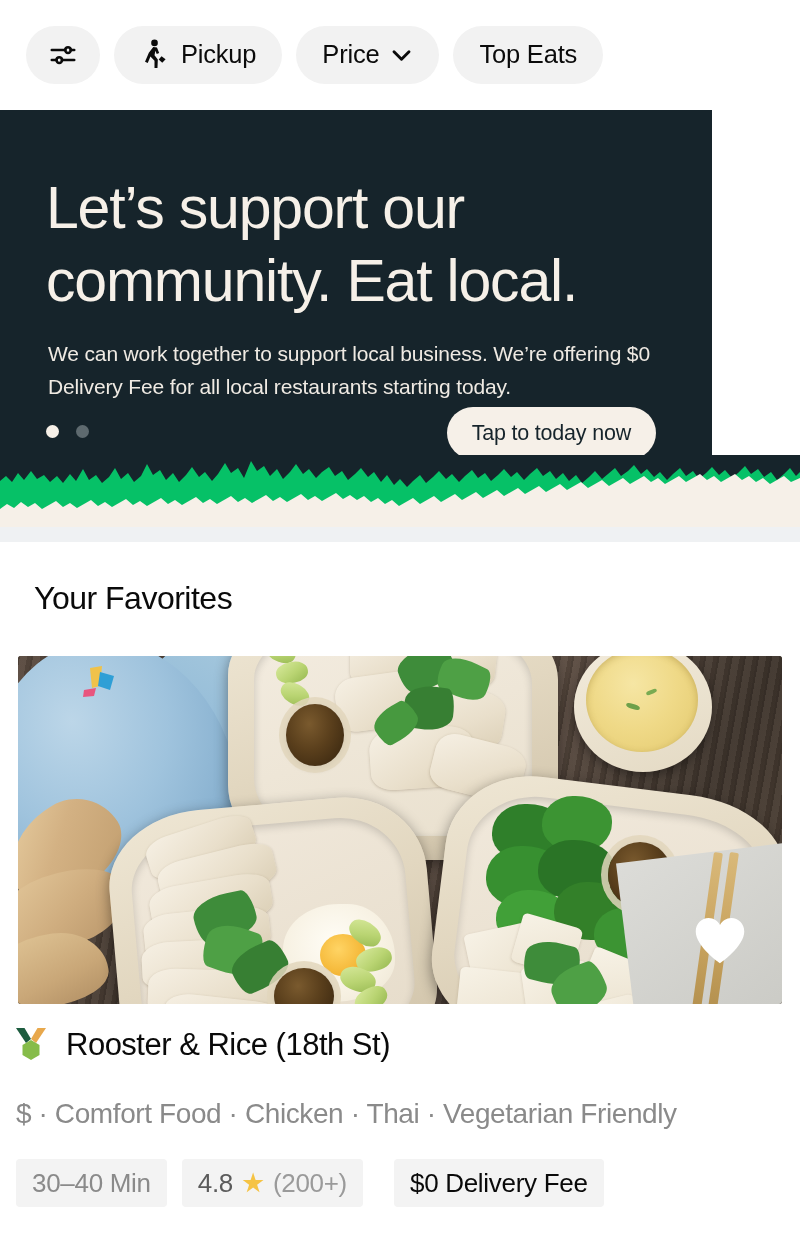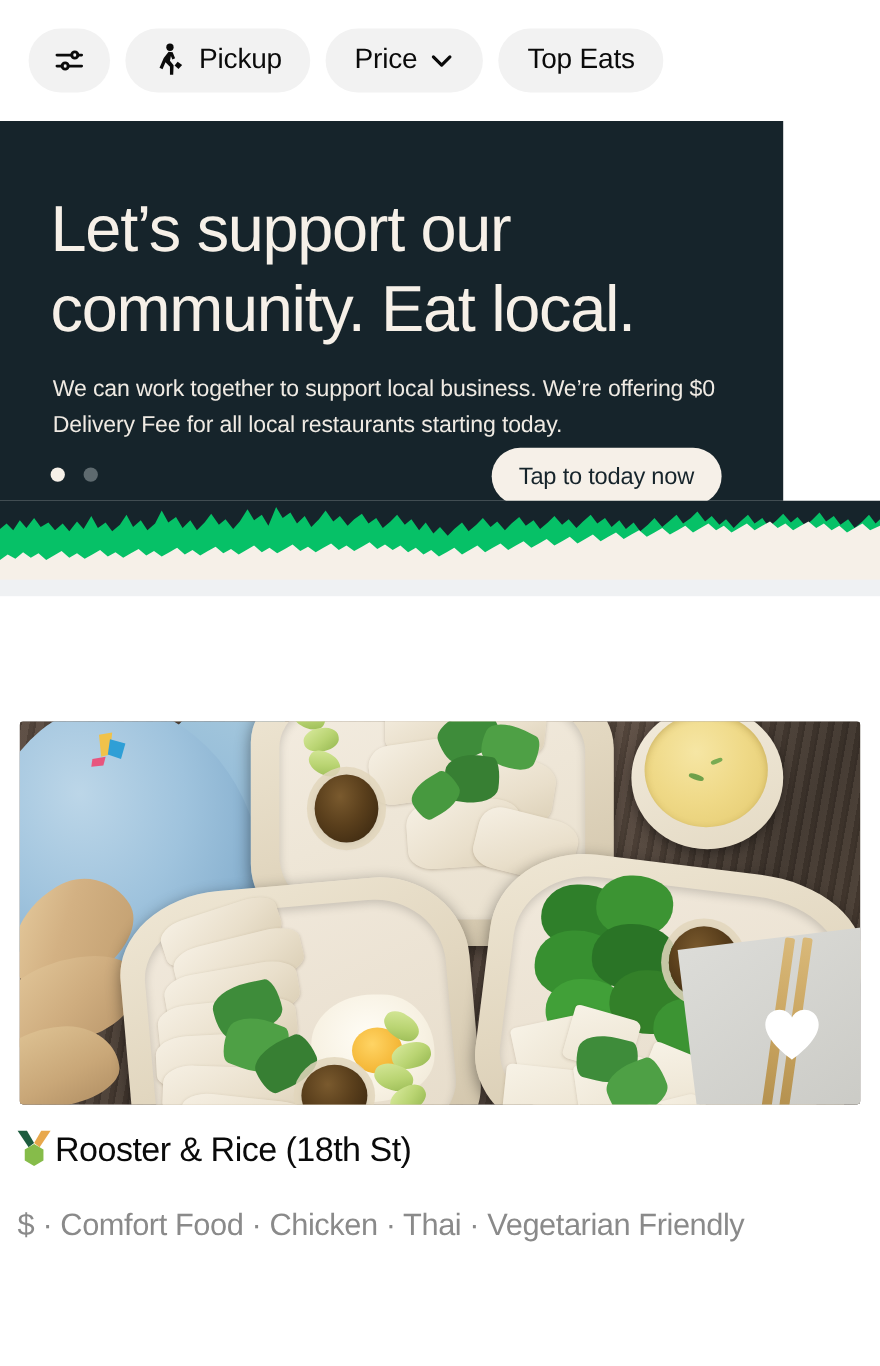--- a/index.html
+++ b/index.html
@@ -214,21 +214,21 @@
     border-radius: 2px;
     transform-origin: top left;
   }
 
   .heart {
     position: absolute; right: 34px; top: 258px;
     width: 56px; height: 52px;
   }
 
   
-  .name-row { position: absolute; left: 14px; top: 1026px; display:flex; align-items:center; gap: 2px; }
+  .name-row { position: absolute; left: 14px; top: 1026px; display:flex; align-items:center; gap: 18px; }
   .medal { width: 34px; height: 38px; display:block; }
   .rest-name { font-size: 31px; color: #0a0a0a; letter-spacing: -0.5px; }
 
   .tags {
     position: absolute; left: 16px; top: 1098px;
     font-size: 28px; color: #8a8a8a; letter-spacing: -0.4px; white-space: nowrap;
   }
 
   .meta { position: absolute; left: 16px; top: 1159px; display: flex; align-items: center; gap: 15px; }
   .meta-chip {
@@ -305,20 +305,21 @@
       <rect x="0" y="0" width="800" height="90" fill="#ffffff"></rect>
       <rect x="0" y="0" width="800" height="44" fill="#16242b"></rect>
 
       <path fill="#06c167" d="M0,26 L6,21 L12,27 L18,18 L24,25 L31,16 L37,24 L44,20 L50,27 L57,21 L63,28 L70,19 L76,26 L83,14 L89,25 L96,20 L102,28 L109,22 L115,13 L121,24 L128,18 L134,27 L141,21 L147,9 L153,20 L160,15 L166,25 L173,18 L179,27 L186,20 L192,12 L199,22 L205,17 L212,26 L218,19 L225,8 L231,18 L238,13 L244,23 L251,6 L257,16 L264,11 L270,21 L277,14 L283,24 L290,17 L296,9 L303,19 L309,14 L316,23 L322,17 L329,12 L335,21 L342,16 L348,25 L355,19 L361,13 L368,22 L374,17 L381,27 L387,20 L394,30 L400,24 L407,32 L413,26 L420,20 L426,28 L433,22 L439,16 L446,24 L452,19 L459,27 L465,21 L472,15 L478,23 L485,18 L491,26 L498,20 L504,14 L511,22 L517,17 L524,25 L530,19 L537,13 L543,21 L550,16 L556,24 L563,18 L569,26 L576,20 L582,28 L589,22 L595,16 L602,24 L608,19 L615,13 L621,21 L628,16 L634,10 L641,19 L647,14 L654,22 L660,17 L667,25 L673,19 L680,13 L686,21 L693,16 L699,24 L706,18 L712,12 L719,20 L725,15 L732,23 L738,18 L745,11 L751,19 L758,14 L764,22 L771,17 L777,25 L784,19 L790,13 L796,21 L800,17 L800,58 L0,58 Z"></path>
 
       <path fill="#f6f0e8" d="M0,54 L7,49 L14,53 L21,47 L28,52 L35,48 L42,54 L49,50 L56,46 L63,52 L70,48 L77,53 L84,49 L91,45 L98,51 L105,47 L112,52 L119,48 L126,44 L133,50 L140,46 L147,51 L154,47 L161,43 L168,49 L175,45 L182,50 L189,46 L196,42 L203,48 L210,44 L217,49 L224,45 L231,41 L238,47 L245,43 L252,48 L259,44 L266,40 L273,46 L280,42 L287,47 L294,43 L301,39 L308,45 L315,41 L322,46 L329,42 L336,38 L343,44 L350,40 L357,45 L364,41 L371,47 L378,43 L385,49 L392,45 L399,51 L406,47 L413,43 L420,49 L427,45 L434,41 L441,47 L448,43 L455,39 L462,45 L469,41 L476,37 L483,43 L490,39 L497,35 L504,41 L511,37 L518,33 L525,39 L532,35 L539,31 L546,37 L553,33 L560,29 L567,35 L574,31 L581,27 L588,33 L595,29 L602,25 L609,31 L616,27 L623,23 L630,29 L637,25 L644,21 L651,27 L658,23 L665,29 L672,25 L679,21 L686,27 L693,23 L700,19 L707,25 L714,21 L721,27 L728,23 L735,19 L742,25 L749,21 L756,27 L763,23 L770,29 L777,25 L784,21 L791,27 L800,23 L800,75 L0,75 Z"></path>
       <rect x="0" y="72" width="800" height="15" fill="#eff1f3"></rect>
     </svg>
   </div>
 
+  <div class="section-title">Your Favorites</div>
 
   <div class="card">
 
     <div class="photo">
       <div class="wood"></div>
 
       <div class="px cap-brim"></div>
       <div class="px cap"></div>
       <svg class="px cap-logo" viewBox="0 0 44 40">
         <path d="M14 4 L26 2 L24 22 L16 24 Z" fill="#f0c24a"></path>
@@ -405,14 +406,27 @@
     <svg class="medal" viewBox="0 0 34 38">
       <path d="M2 2 L10.5 2 L17 13 L12 17 Z" fill="#1d5c3f"></path>
       <path d="M32 2 L23.5 2 L17 13 L22 17 Z" fill="#e8a84c"></path>
       <path d="M17 14 L25.5 19 L25.5 29 L17 34 L8.5 29 L8.5 19 Z" fill="#86bc4a"></path>
     </svg>
     <div class="rest-name">Rooster &amp; Rice (18th St)</div>
   </div>
 
   <div class="tags">$ · Comfort Food · Chicken · Thai · Vegetarian Friendly</div>
 
+  <div class="meta">
+    <div class="meta-chip">
+      <span>30–40 Min</span>
+    </div>
+    <div class="meta-chip">
+      <span class="rating-val">4.8</span>
+      <span class="star">★</span>
+      <span class="rating-count">(200+)</span>
+    </div>
+    <div class="meta-chip dark">
+      <span>$0 Delivery Fee</span>
+    </div>
+  </div>
 
 </div>
 
 </body></html>

